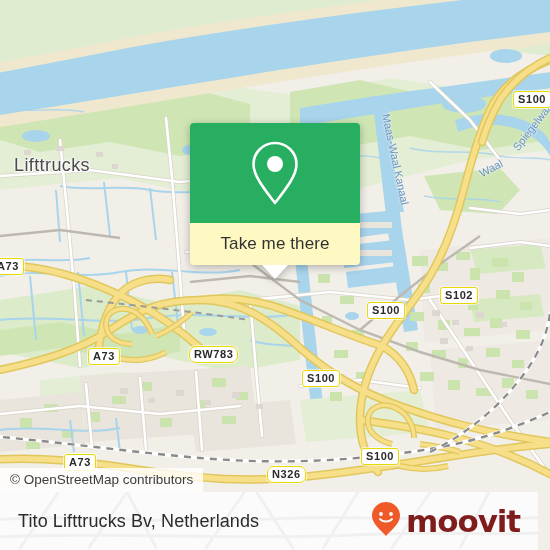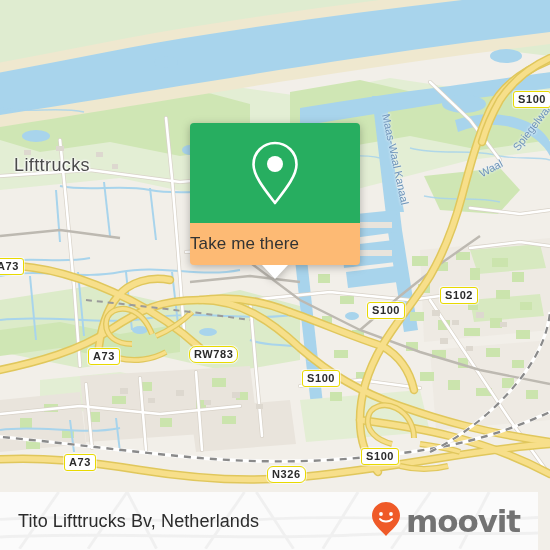--- a/index.html
+++ b/index.html
@@ -55,24 +55,24 @@
     filter:drop-shadow(0 2px 4px rgba(0,0,0,.28));
   }
   .popup-top{
     background:#27ae60;
     border-radius:4px 4px 0 0;
     height:100px;
     display:flex;align-items:center;justify-content:center;
   }
   .popup-pin svg{display:block;}
   .popup-bottom{
-    background:#fdba74;
+    background:#fef9c3;
     border-radius:0 0 4px 4px;
     height:42px;
-    display:flex;align-items:center;
+    display:flex;align-items:center;justify-content:center;
   }
   .popup-label{
     font-size:17px;color:#333;letter-spacing:.1px;
     font-family:"Liberation Sans", sans-serif;
   }
   .popup-tail{
     position:absolute;left:50%;top:142px;
     width:0;height:0;margin-left:-13px;
     border-left:13px solid transparent;
     border-right:13px solid transparent;
@@ -100,21 +100,21 @@
   }
   #bottombar .bb-lines{position:absolute;inset:0;opacity:.5;pointer-events:none;}
   #place-title{
     position:relative;
     font-size:18px;color:#2b2b2b;letter-spacing:.1px;
     font-family:"Liberation Sans", sans-serif;
     white-space:nowrap;
   }
   #brand{position:relative;display:flex;align-items:center;gap:5px;}
   #brand .brand-text{
-    font-size:31px;color:#737373;letter-spacing:-1.1px;
+    font-size:31px;color:#7f1d1d;letter-spacing:-1.1px;
     font-family:"DejaVu Sans", sans-serif;font-weight:bold;
     line-height:31px;
   }
 </style>
 </head>
 <body>
 
 <div id="app">
 
   <div id="map">
@@ -413,20 +413,21 @@
           <circle cx="27" cy="24" r="8" fill="#ffffff"></circle>
         </svg>
       </span>
     </div>
     <div class="popup-bottom">
       <span class="popup-label">Take me there</span>
     </div>
     <div class="popup-tail"></div>
   </div>
 
+  <div id="attribution">© OpenStreetMap contributors</div>
 
   <div id="bottombar">
     <svg class="bb-lines" viewBox="0 0 550 58" xmlns="http://www.w3.org/2000/svg">
       <g stroke="#e6e6e6" stroke-width="3" fill="none">
         <path d="M20,58 L60,0"></path>
           <path d="M90,58 L130,0"></path>
           <path d="M160,58 L130,0"></path>
         <path d="M210,58 L250,0"></path>
           <path d="M300,58 L262,0"></path>
           <path d="M330,58 L366,0"></path>

